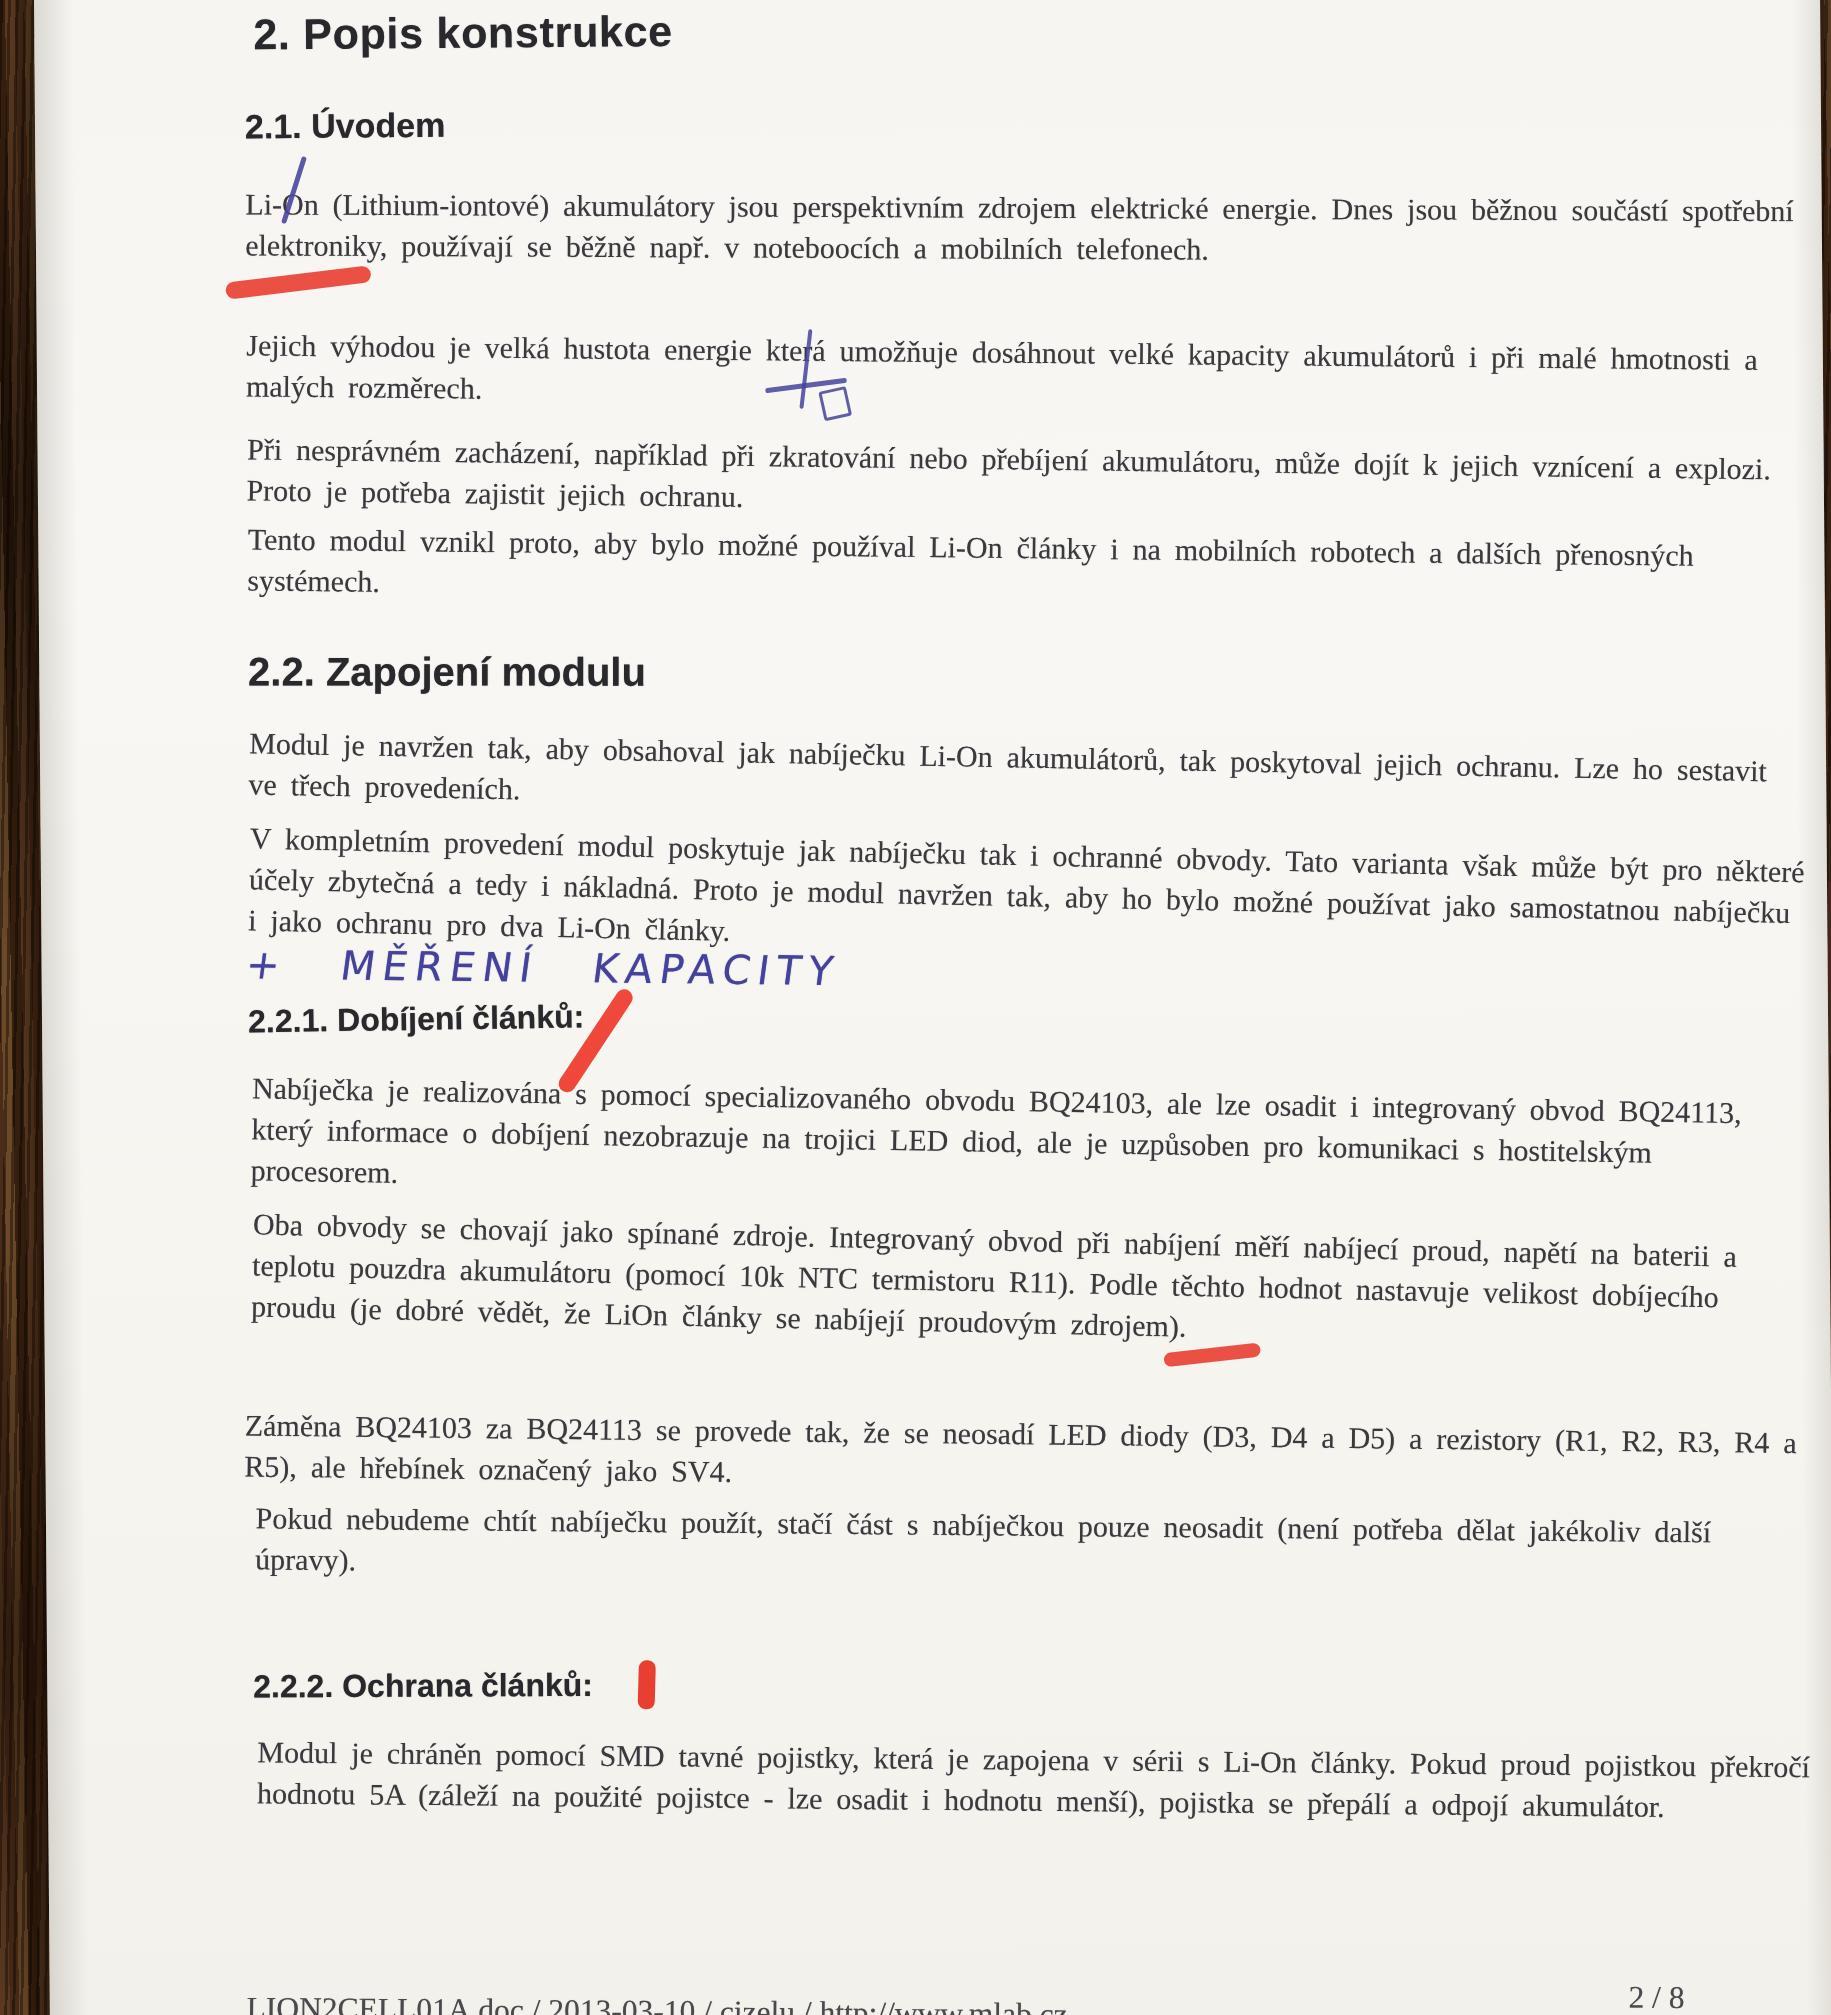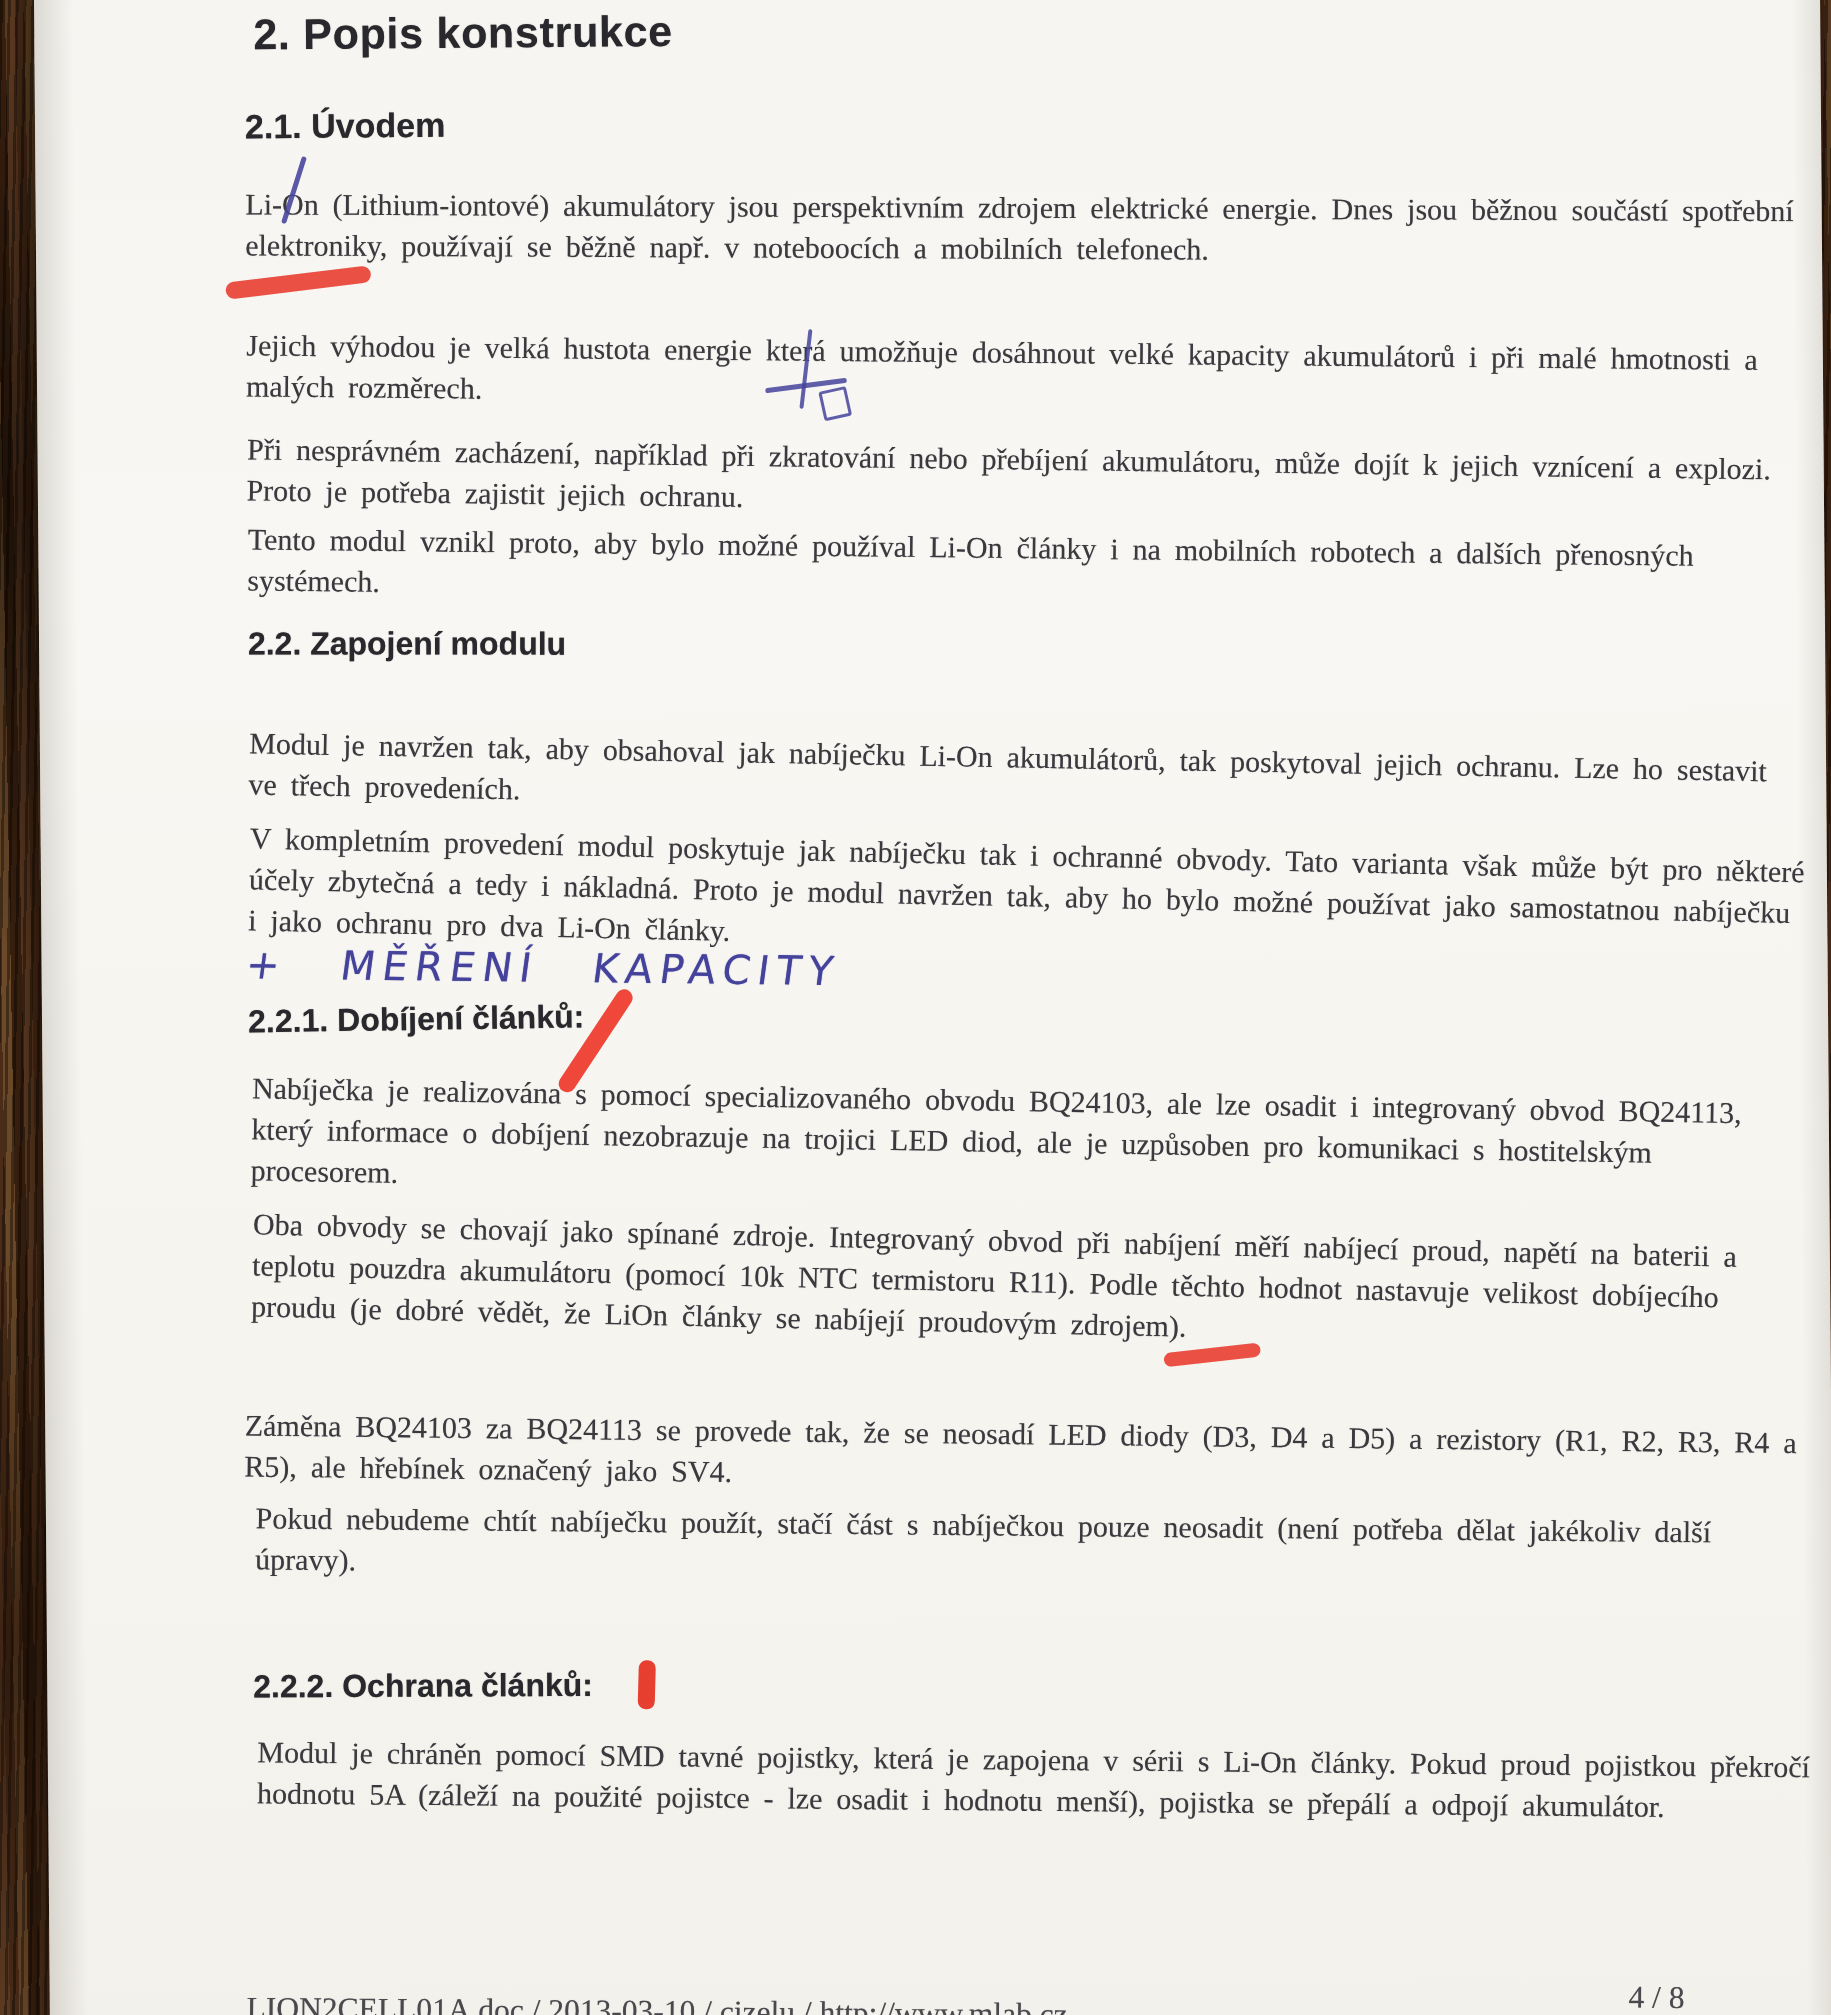--- a/index.html
+++ b/index.html
@@ -35,21 +35,21 @@
     word-spacing:6.4px;
     text-shadow:0.1px 0.1px 0.8px rgba(70,69,74,.5);
     transform-origin:left top;
   }
   #h-main{left:219px;top:29px;font-size:43px;letter-spacing:0.7px;}
   #h-21{left:210px;top:126px;font-size:34px;}
   #p1{top:202px;transform:rotate(.7deg);}
   #p2{top:343px;transform:rotate(1deg);}
   #p3{top:447px;transform:rotate(1.2deg);}
   #p4{top:537px;transform:rotate(1.1deg);}
-  #h-22{left:209px;top:644px;font-size:32px;transform:rotate(.5deg);}
+  #h-22{left:209px;top:668px;font-size:40px;transform:rotate(.5deg);}
   #p5{top:741px;transform:rotate(1.5deg);}
   #p6{top:836px;transform:rotate(1.7deg);}
   #h-221{left:206px;top:1022px;font-size:32px;transform:rotate(-.4deg);}
   #p7{top:1086px;transform:rotate(1.4deg);}
   #p8{top:1222px;transform:rotate(1.7deg);}
   #p9{top:1423px;left:200px;transform:rotate(1.1deg);}
   #p10{top:1516px;transform:rotate(1deg);}
   #h-222{left:206px;top:1687px;font-size:32px;transform:rotate(.2deg);}
   #p11{top:1750px;transform:rotate(1deg);}
   .footer-text{
@@ -103,21 +103,21 @@
   <div class="h3s" id="h-221">2.2.1. Dobíjení článků:</div>
   <div class="para" id="p7">Nabíječka je realizována s pomocí specializovaného obvodu BQ24103, ale lze osadit i integrovaný obvod BQ24113, který informace o dobíjení nezobrazuje na trojici LED diod, ale je uzpůsoben pro komunikaci s hostitelským procesorem.</div>
   <div class="para" id="p8">Oba obvody se chovají jako spínané zdroje. Integrovaný obvod při nabíjení měří nabíjecí proud, napětí na baterii a teplotu pouzdra akumulátoru (pomocí 10k NTC termistoru R11). Podle těchto hodnot nastavuje velikost dobíjecího proudu (je dobré vědět, že LiOn články se nabíjejí proudovým zdrojem).</div>
   <div class="para" id="p9">Záměna BQ24103 za BQ24113 se provede tak, že se neosadí LED diody (D3, D4 a D5) a rezistory (R1, R2, R3, R4 a R5), ale hřebínek označený jako SV4.</div>
   <div class="para" id="p10">Pokud nebudeme chtít nabíječku použít, stačí část s nabíječkou pouze neosadit (není potřeba dělat jakékoliv další úpravy).</div>
 
   <div class="h3s" id="h-222">2.2.2. Ochrana článků:</div>
   <div class="para" id="p11">Modul je chráněn pomocí SMD tavné pojistky, která je zapojena v sérii s Li-On články. Pokud proud pojistkou překročí hodnotu 5A (záleží na použité pojistce - lze osadit i hodnotu menší), pojistka se přepálí a odpojí akumulátor.</div>
 
   <div class="footer-text" id="footer-left">LION2CELL01A.doc / 2013-03-10 / cizelu / http://www.mlab.cz</div>
-  <div class="footer-text" id="footer-right">4 / 8</div>
+  <div class="footer-text" id="footer-right">2 / 8</div>
 
   <div class="mark" id="blue-slash-lion"></div>
   <div class="mark" id="red-underline-lion"></div>
   <div class="mark" id="blue-caret-stroke"></div>
   <div class="mark" id="blue-caret-cross"></div>
   <div class="mark" id="blue-caret-box"></div>
   <div class="mark" id="red-slash-dobijeni"></div>
   <div class="mark" id="red-underline-lion2"></div>
   <div class="mark" id="red-colon-ochrana"></div>
 

